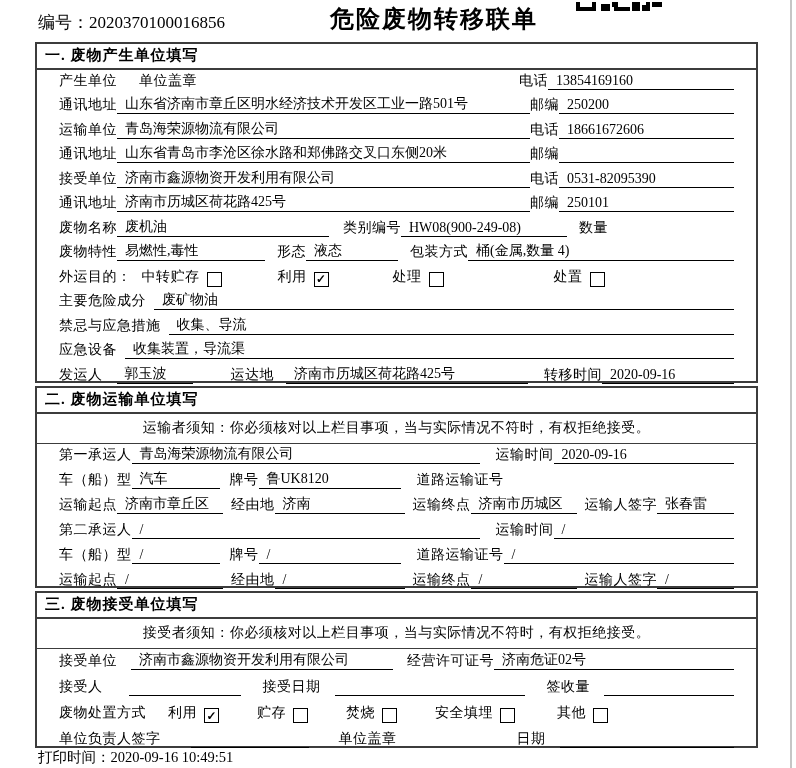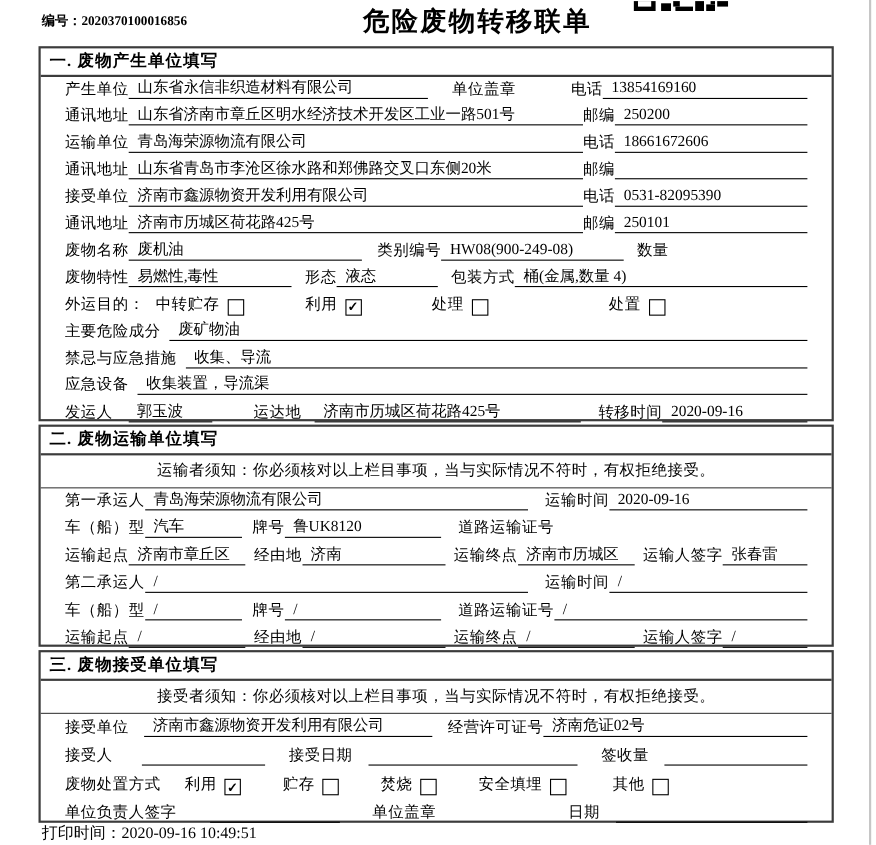--- a/index.html
+++ b/index.html
@@ -2,21 +2,21 @@
 <html><head>
 <meta charset="utf-8">
 <style>
   html,body{margin:0;padding:0;}
   body{
     width:796px;height:768px;position:relative;background:#ffffff;
     font-family:"Liberation Serif","DejaVu Serif",serif;
     color:#000;font-size:14px;overflow:hidden;
   }
   .page-edge{position:absolute;top:0;right:4px;width:2px;height:768px;background:#c6c6c6;}
-  .serial{position:absolute;top:11px;left:38px;font-size:12px;white-space:nowrap;font-weight:bold;}
+  .serial{position:absolute;top:11px;left:38px;font-size:17px;white-space:nowrap;}
   .form-title{
     position:absolute;top:3px;left:0;width:796px;box-sizing:border-box;padding-left:72px;
     text-align:center;font-size:24px;font-weight:700;letter-spacing:2px;white-space:nowrap;
   }
   .qr{position:absolute;top:0;left:576px;width:86px;height:10px;}
   .box{
     position:absolute;left:35px;width:723px;box-sizing:border-box;
     border:2px solid #3c3c3c;background:#fff;
   }
   .box1{top:42px;height:341px;}
@@ -72,21 +72,20 @@
     <rect x="76" y="0" width="10" height="5" fill="#000"></rect>
     <rect x="70" y="0" width="4" height="3" fill="#000"></rect>
   </svg>
 </div>
 
 <div class="box box1">
   <div class="sec-title">一. 废物产生单位填写</div>
   <div class="rows">
     <div class="row">
       <span class="lbl">产生单位</span>
-      <span class="val" style="width:272px">山东省永信非织造材料有限公司</span>
       <span class="lbl" style="margin-left:22px">单位盖章</span>
       <span class="lbl mla">电话</span>
       <span class="val" style="width:186px">13854169160</span>
     </div>
     <div class="row">
       <span class="lbl">通讯地址</span>
       <span class="val" style="width:440px">山东省济南市章丘区明水经济技术开发区工业一路501号</span>
       <span class="lbl mla">邮编</span>
       <span class="val" style="width:186px">250200</span>
     </div>

